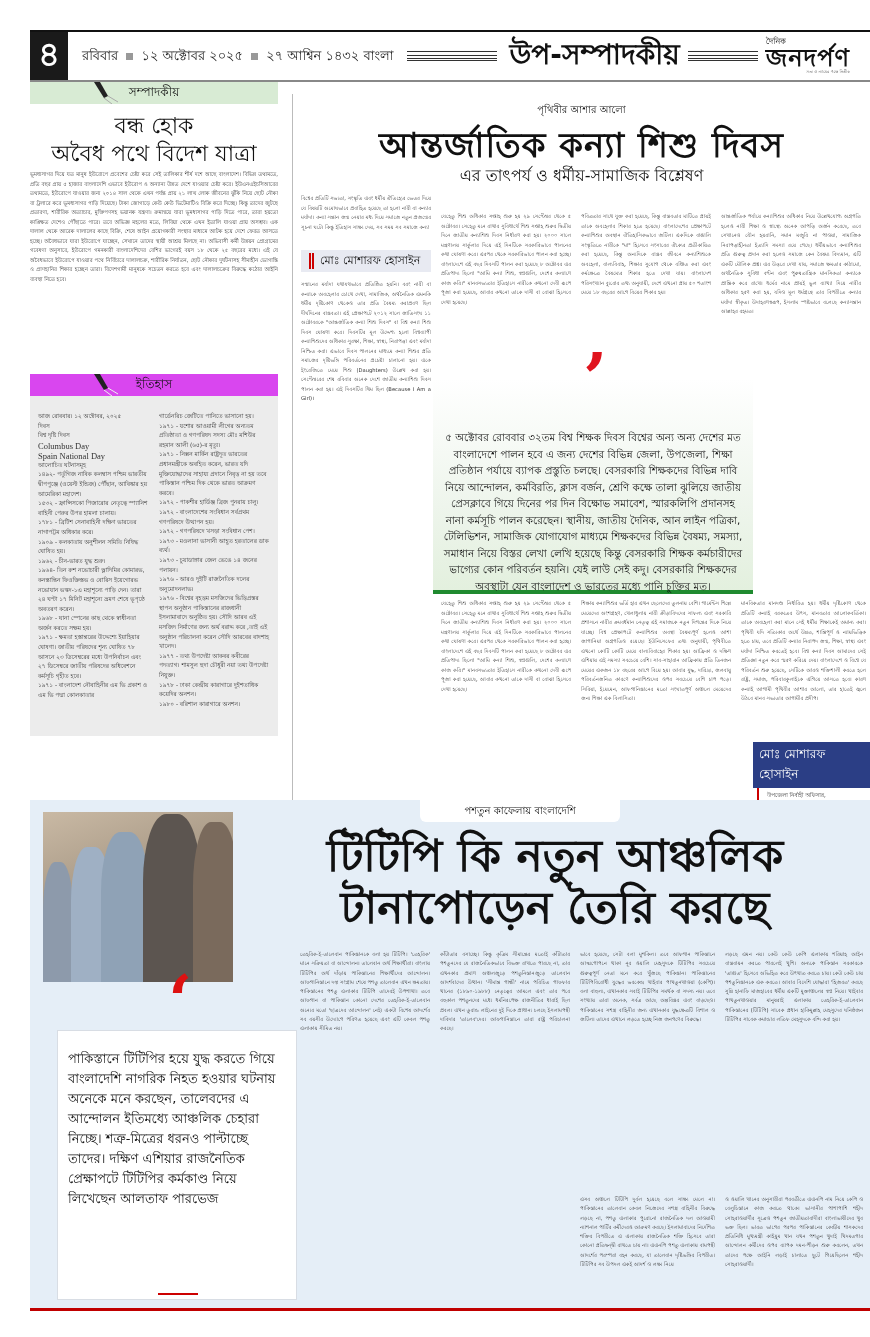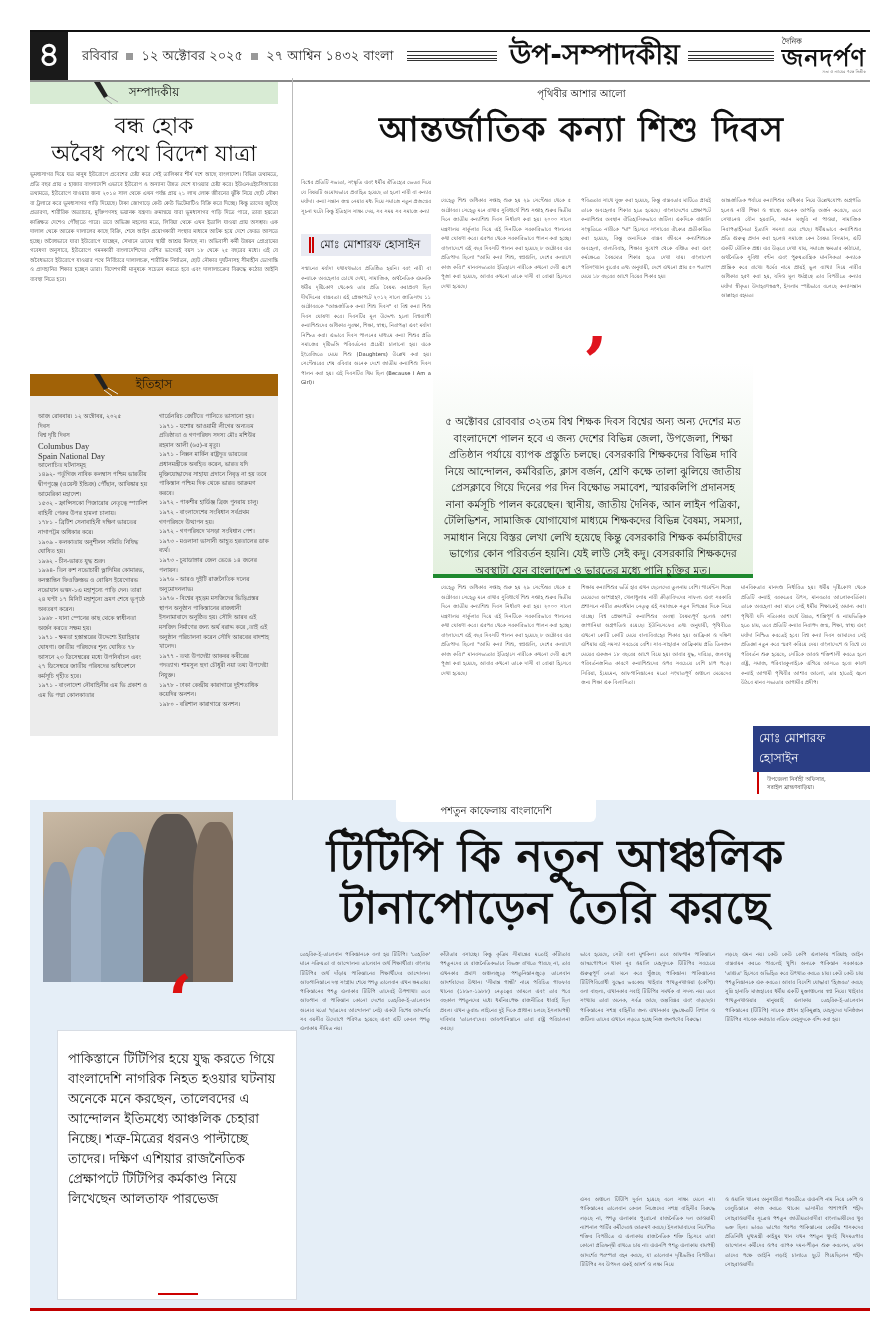--- a/index.html
+++ b/index.html
@@ -10,53 +10,53 @@
   .pgnum { width: 38px; height: 100%; background: #1a1a1a; color: #fff; font-size: 34px; font-weight: bold; display: flex; align-items: center; justify-content: center; font-family: "DejaVu Sans", sans-serif; }
   .dateline { font-size: 13px; margin-left: 14px; color: #222; white-space: nowrap; }
   .sq { display: inline-block; width: 7px; height: 7px; background: #999; margin: 0 4px; }
   .rules { flex: 0 0 90px; height: 10px; margin-left: 14px; border-top: 1px solid #333; border-bottom: 1px solid #333; position: relative; }
   .rules::before, .rules::after { content: ""; position: absolute; left: 0; right: 0; height: 1px; background: #333; }
   .rules::before { top: 3px; } .rules::after { top: 6px; }
   .section-title { font-size: 28px; font-weight: bold; margin-left: 12px; white-space: nowrap; }
   .rules2 { flex: 1; height: 10px; margin: 0 8px; border-top: 1px solid #333; border-bottom: 1px solid #333; position: relative; }
   .rules2::before { content: ""; position: absolute; left: 0; right: 0; top: 3px; height: 1px; background: #333; }
   .rules2::after { content: ""; position: absolute; left: 0; right: 0; top: 6px; height: 1px; background: #333; }
-  .logo { margin-right: 4px; text-align: right; line-height: 1; }
+  .logo { margin-right: 20px; text-align: right; line-height: 1; }
   .logo .small { font-size: 8px; display: block; text-align: left; }
   .logo .big { font-size: 24px; font-weight: bold; color: #111; letter-spacing: 1px; }
   .logo .tag { font-size: 4px; display: block; color: #444; }
   
   .leftcol { position: absolute; left: 0; top: 52px; width: 248px; }
   .band { height: 22px; background: #d8ebd4; display: flex; align-items: center; justify-content: center; position: relative; font-size: 12px; }
-  .band.grey { background: #a16207; }
+  .band.grey { background: #d946ef; }
   .pen { position: absolute; left: 60px; top: 0; width: 30px; height: 22px; }
   .ed-title { text-align: center; font-size: 22px; line-height: 28px; margin-top: 8px; font-family: "DejaVu Serif", serif; }
   .body-text { font-size: 5.3px; line-height: 9.5px; text-align: justify; color: #333; }
   .ed-body { margin-top: 2px; height: 190px; overflow: hidden; }
   .hist { background: #ececec; margin-top: 12px; padding: 16px 8px; height: 340px; position: relative; }
   .hist-cols { display: flex; gap: 10px; }
   .hist-cols > div { flex: 1; font-size: 5.8px; line-height: 9.6px; color: #333; }
   .hist .en { font-family: "Liberation Serif", serif; font-size: 8.5px; line-height: 10px; }
   
-  .art { position: absolute; left: 262px; top: 48px; width: 578px; height: 728px; border-left: 1px solid #bbb; }
+  .art { position: absolute; left: 262px; top: 64px; width: 578px; height: 728px; border-left: 1px solid #bbb; }
   .kicker { text-align: center; font-size: 10px; margin-top: 8px; }
   .headline { text-align: center; font-size: 34px; font-weight: bold; line-height: 40px; margin-top: 6px; letter-spacing: 1px; }
   .subhead { text-align: center; font-size: 16px; line-height: 22px; }
   .intro { position: absolute; left: 8px; top: 96px; width: 130px; font-size: 5.2px; line-height: 9.5px; color: #333; text-align: justify; }
   .byline-box { position: absolute; left: 8px; top: 150px; width: 130px; height: 22px; background: #e8eaf2; display: flex; align-items: center; font-size: 11px; }
   .byline-box .bar { width: 5px; height: 16px; border-left: 2px solid #c00; border-right: 2px solid #c00; margin: 0 6px 0 8px; }
   .col { position: absolute; font-size: 5.2px; line-height: 9.5px; color: #333; text-align: justify; overflow: hidden; }
   .pull { position: absolute; left: 140px; top: 285px; width: 320px; height: 215px; background: linear-gradient(#fff, #eef5ec 60%, #e3f0de); border-bottom: 4px solid #1f8a2f; text-align: center; font-size: 10.3px; line-height: 16.5px; padding: 50px 8px 0; color: #111; }
   .quote-mark { position: absolute; left: 150px; top: -8px; font-size: 70px; color: #e0141e; font-weight: bold; font-family: "DejaVu Serif", serif; }
   .author-box { position: absolute; left: 460px; top: 640px; width: 118px; height: 44px; background: #dfe4f0; }
   .author-box .name { background: #2b3e85; color: #fff; font-size: 12px; padding: 3px 6px; }
   .author-box .role { font-size: 5.5px; line-height: 8px; padding: 3px 8px; color: #333; border-left: 2px solid #c00; margin-left: 4px; }
   
   .feature { position: absolute; left: 0; top: 770px; width: 840px; height: 510px; background: #e5eef7; }
-  .feature-kicker { position: absolute; left: 366px; top: 0; width: 200px; height: 22px; background: #fff; border-radius: 0 0 6px 6px; text-align: center; font-size: 10px; line-height: 22px; }
+  .feature-kicker { position: absolute; left: 390px; top: 0; width: 200px; height: 22px; background: #fff; border-radius: 0 0 6px 6px; text-align: center; font-size: 10px; line-height: 22px; }
   .photo { position: absolute; left: 13px; top: 12px; width: 190px; height: 170px; background: linear-gradient(160deg, #c9b9a4, #a99a87 40%, #7e8491 70%, #5d5146); overflow: hidden; }
   .fig { position: absolute; bottom: 0; border-radius: 40% 40% 0 0; }
   .feature-head { position: absolute; left: 210px; top: 30px; width: 630px; text-align: center; font-size: 44px; font-weight: bold; line-height: 52px; }
   .fcol { position: absolute; font-size: 5.2px; line-height: 9.3px; color: #333; text-align: justify; overflow: hidden; }
   .quote-card { position: absolute; left: 27px; top: 230px; width: 240px; height: 270px; background: #fff; padding: 18px 10px; font-size: 13px; line-height: 20px; border: 1px solid #d8dde4; }
   .quote-card .qm { position: absolute; left: 110px; top: -40px; font-size: 70px; color: #d11; font-family: "DejaVu Serif", serif; font-weight: bold; }
   .quote-card .redline { position: absolute; left: 100px; bottom: 4px; width: 40px; height: 2px; background: #c00; }
   .feature-rule { position: absolute; left: 0; top: 1280px; width: 840px; height: 3px; background: #c00000; }
 </style>
 </head>
@@ -138,20 +138,21 @@
           <div>১৯৭৮ - ঢাকা কেন্দ্রীয় কারাগারে দুইশতাধিক কয়েদির অনশন।</div>
           <div>১৯৮০ - বরিশাল কারাগারে অনশন।</div>
         </div>
       </div>
     </div>
   </div>
 
   <div class="art">
     <div class="kicker">পৃথিবীর আশার আলো</div>
     <div class="headline">আন্তর্জাতিক কন্যা শিশু দিবস</div>
+    <div class="subhead">এর তাৎপর্য ও ধর্মীয়-সামাজিক বিশ্লেষণ</div>
 
     <div class="intro" style="top:100px; height:50px; overflow:hidden">বিশ্বের প্রতিটি সভ্যতা, সংস্কৃতি এবং ধর্মীয় ঐতিহ্যের ভেতর দিয়ে যে বিষয়টি অমোঘভাবে প্রবাহিত হয়েছে তা হলো নারী বা কন্যার মর্যাদা। কন্যা সন্তান জন্ম নেয়ার মধ্য দিয়ে সমাজে নতুন প্রজন্মের সূচনা ঘটে। কিন্তু ইতিহাস সাক্ষ্য দেয়, সব সময় সব সমাজে কন্যা</div>
     <div class="byline-box" style="top:156px">
       <span class="bar"></span>
       <span>মোঃ মোশারফ হোসাইন</span>
     </div>
 
     <div class="col" style="left:8px; top:186px; width:130px; height:310px;">সম্মানের মর্যাদা যথাযথভাবে প্রতিষ্ঠিত হয়নি। বরং নারী বা কন্যাকে অবহেলার চোখে দেখা, সামাজিক, অর্থনৈতিক এমনকি ধর্মীয় দৃষ্টিকোণ থেকেও তার প্রতি বৈষম্য করাপ্রবণ ছিল দীর্ঘদিনের বাস্তবতা। এই প্রেক্ষাপটে ২০১২ সালে জাতিসংঘ ১১ অক্টোবরকে "আন্তর্জাতিক কন্যা শিশু দিবস" বা বিশ্ব কন্যা শিশু দিবস ঘোষণা করে। দিবসটির মূল উদ্দেশ্য হলো বিশ্বব্যাপী কন্যাশিশুদের অধিকার সুরক্ষা, শিক্ষা, স্বাস্থ্য, নিরাপত্তা এবং মর্যাদা নিশ্চিত করা। এভাবে দিবস পালনের মাধ্যমে কন্যা শিশুর প্রতি সমাজের দৃষ্টিভঙ্গি পরিবর্তনের প্রচেষ্টা চালানো হয়। একে ইংরেজিতে মেয়ে শিশু (Daughters) উল্লেখ করা হয়। সেপ্টেম্বরের শেষ রবিবার অনেক দেশে জাতীয় কন্যাশিশু দিবস পালন করা হয়। এই দিবসটির থিম ছিল (Because I Am a Girl)।</div>
     <div class="col" style="left:148px; top:118px; width:130px; height:160px;">যেহেতু শিশু অধিকার সপ্তাহ শুরু হয় ২৯ সেপ্টেম্বর থেকে ৫ অক্টোবর। সেহেতু মনে রাখার সুবিধার্থে শিশু সপ্তাহ শুরুর দ্বিতীয় দিনে জাতীয় কন্যাশিশু দিবস নির্ধারণ করা হয়। ২০০০ সালে মন্ত্রণালয় সার্কুলার দিয়ে এই দিনটিকে সরকারিভাবে পালনের কথা ঘোষণা করে। এরপর থেকে সরকারিভাবে পালন করা হচ্ছে। বাংলাদেশে এই বছর দিবসটি পালন করা হয়েছে ৮ অক্টোবর এর প্রতিপাদ্য ছিলো "আমি কন্যা শিশু, স্বপ্নগুলি, দেশের কল্যাণে কাজ করি।" মানবসভ্যতার ইতিহাসে নারীকে কখনো দেবী রূপে পূজা করা হয়েছে, আবার কখনো তাকে দাসী বা বোঝা হিসেবে দেখা হয়েছে।</div>
     <div class="col" style="left:288px; top:118px; width:130px; height:160px;">পবিত্রতার সাথে যুক্ত করা হয়েছে, কিন্তু বাস্তবতার মাটিতে প্রায়ই তাকে অবহেলার শিকার হতে হয়েছে। বাংলাদেশের প্রেক্ষাপটে কন্যাশিশুর অবস্থান ঐতিহাসিকভাবে জটিল। একদিকে বাঙালি সংস্কৃতিতে নারীকে "মা" হিসেবে সংসারের ঐক্যের প্রতীকায়িত করা হয়েছে, কিন্তু অন্যদিকে বাস্তব জীবনে কন্যাশিশুকে অবহেলা, বাল্যবিবাহ, শিক্ষার সুযোগ থেকে বঞ্চিত করা এবং কর্মক্ষেত্রে বৈষম্যের শিকার হতে দেখা যায়। বাংলাদেশ পরিসংখ্যান ব্যুরোর তথ্য অনুযায়ী, দেশে এখনো প্রায় ৫০ শতাংশ মেয়ে ১৮ বছরের আগে বিয়ের শিকার হয়।</div>

